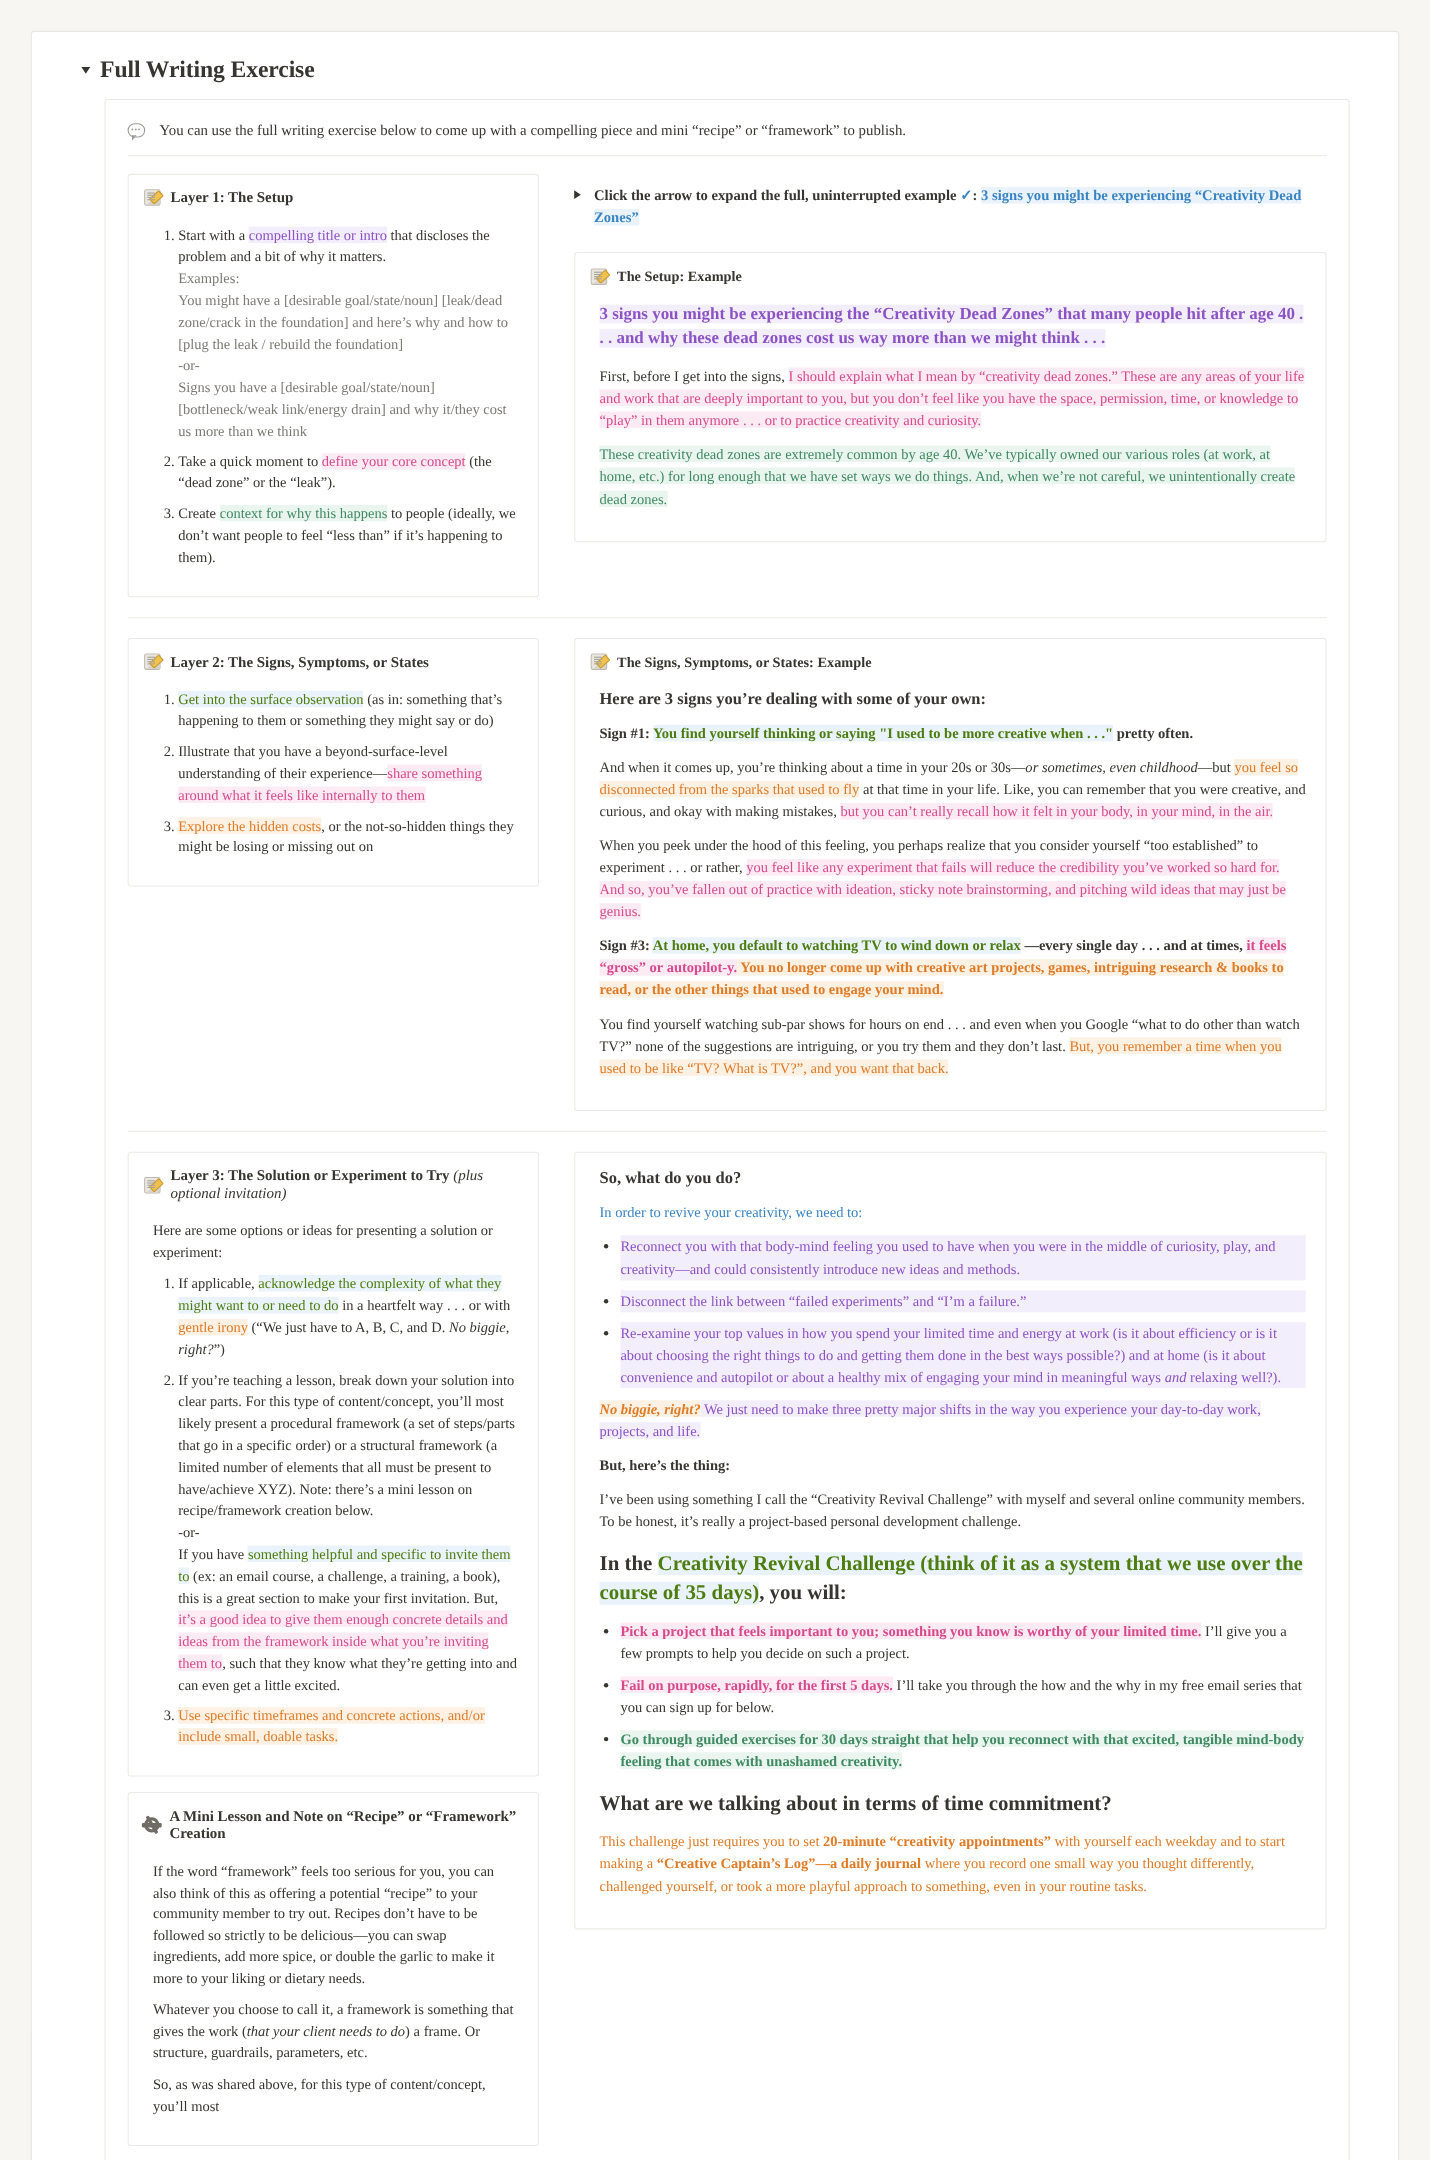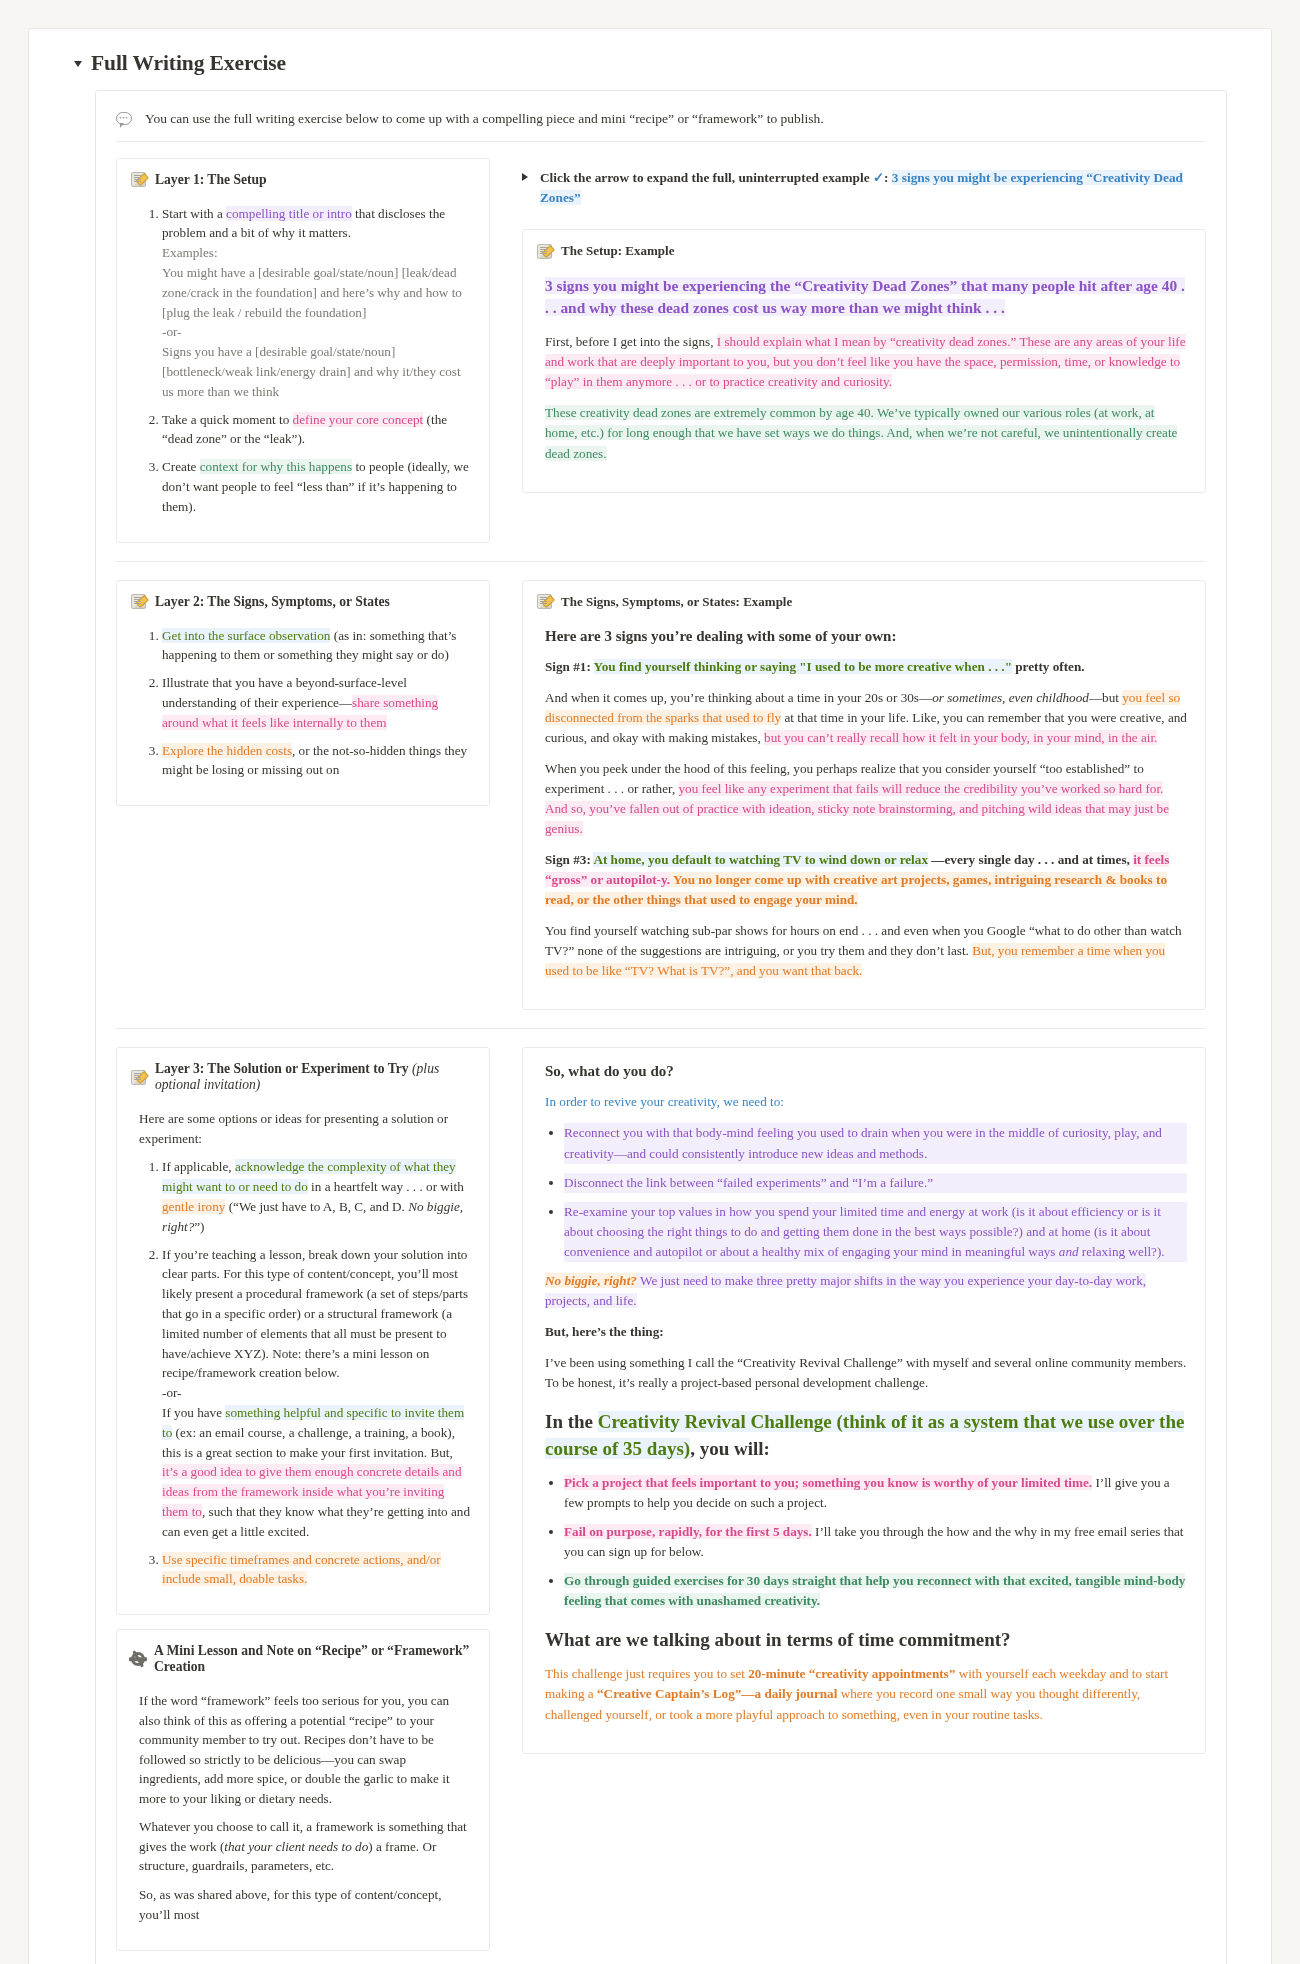--- a/index.html
+++ b/index.html
@@ -372,21 +372,21 @@
             </div>
           </div>
         </div>
 
         <div class="colR">
           <div class="tbox">
             <div class="rbody">
               <div class="ex-h" style="margin-top:0;">So, what do you do?</div>
               <p><span class="c-blue">In order to revive your creativity, we need to:</span></p>
               <ul>
-                <li class="hl-purple">Reconnect you with that body-mind feeling you used to drain when you were in the middle of curiosity, play, and creativity—and could consistently introduce new ideas and methods.</li>
+                <li class="hl-purple">Reconnect you with that body-mind feeling you used to have when you were in the middle of curiosity, play, and creativity—and could consistently introduce new ideas and methods.</li>
                 <li class="hl-purple">Disconnect the link between “failed experiments” and “I’m a failure.”</li>
                 <li class="hl-purple">Re-examine your top values in how you spend your limited time and energy at work (is it about efficiency or is it about choosing the right things to do and getting them done in the best ways possible?) and at home (is it about convenience and autopilot or about a healthy mix of engaging your mind in meaningful ways <span class="i">and</span> relaxing well?).</li>
               </ul>
               <p>
                 <span class="hl-orange b i">No biggie, right?</span><span class="hl-purple"> We just need to make three pretty major shifts in the way you experience your day-to-day work, projects, and life.</span>
               </p>
               <p class="b">But, here’s the thing:</p>
               <p>I’ve been using something I call the “Creativity Revival Challenge” with myself and several online community members. To be honest, it’s really a project-based personal development challenge.</p>
 
               <div class="ex-h2">

